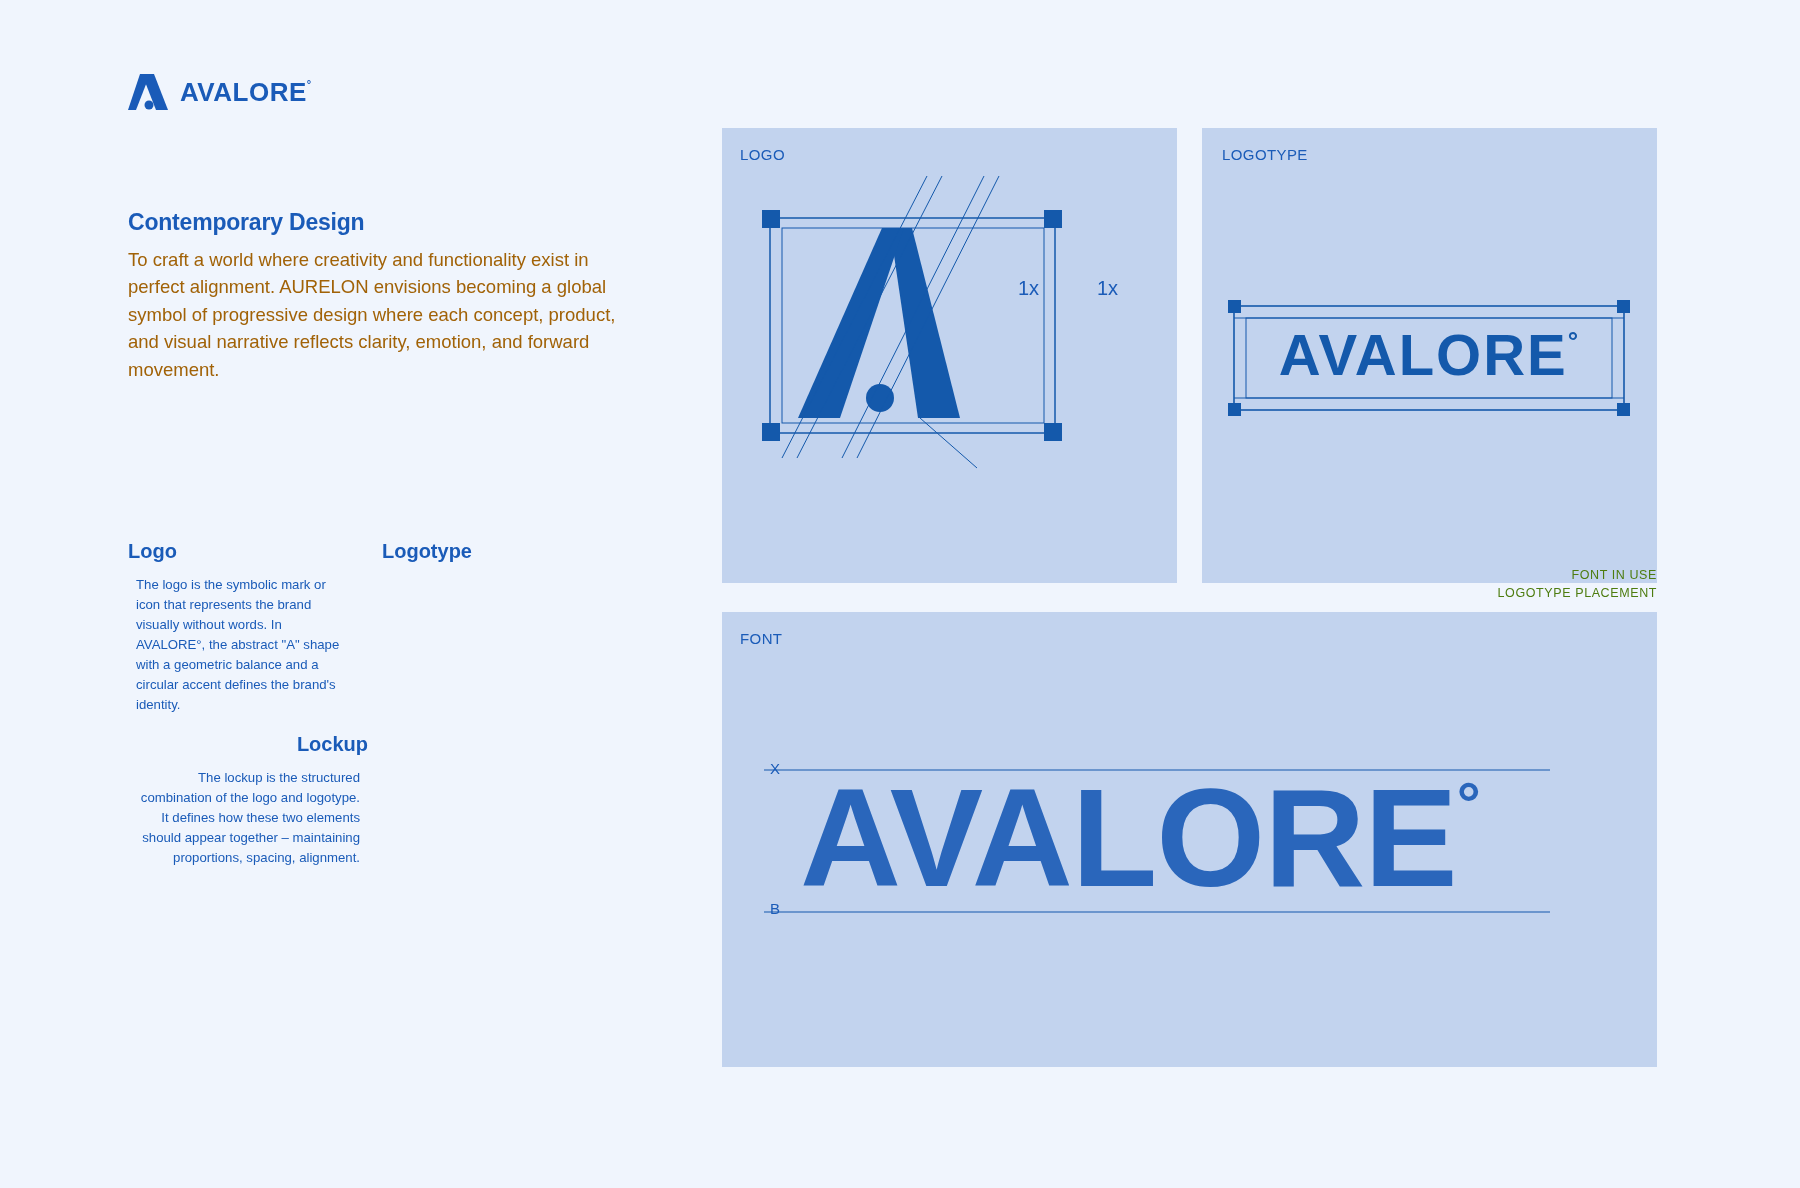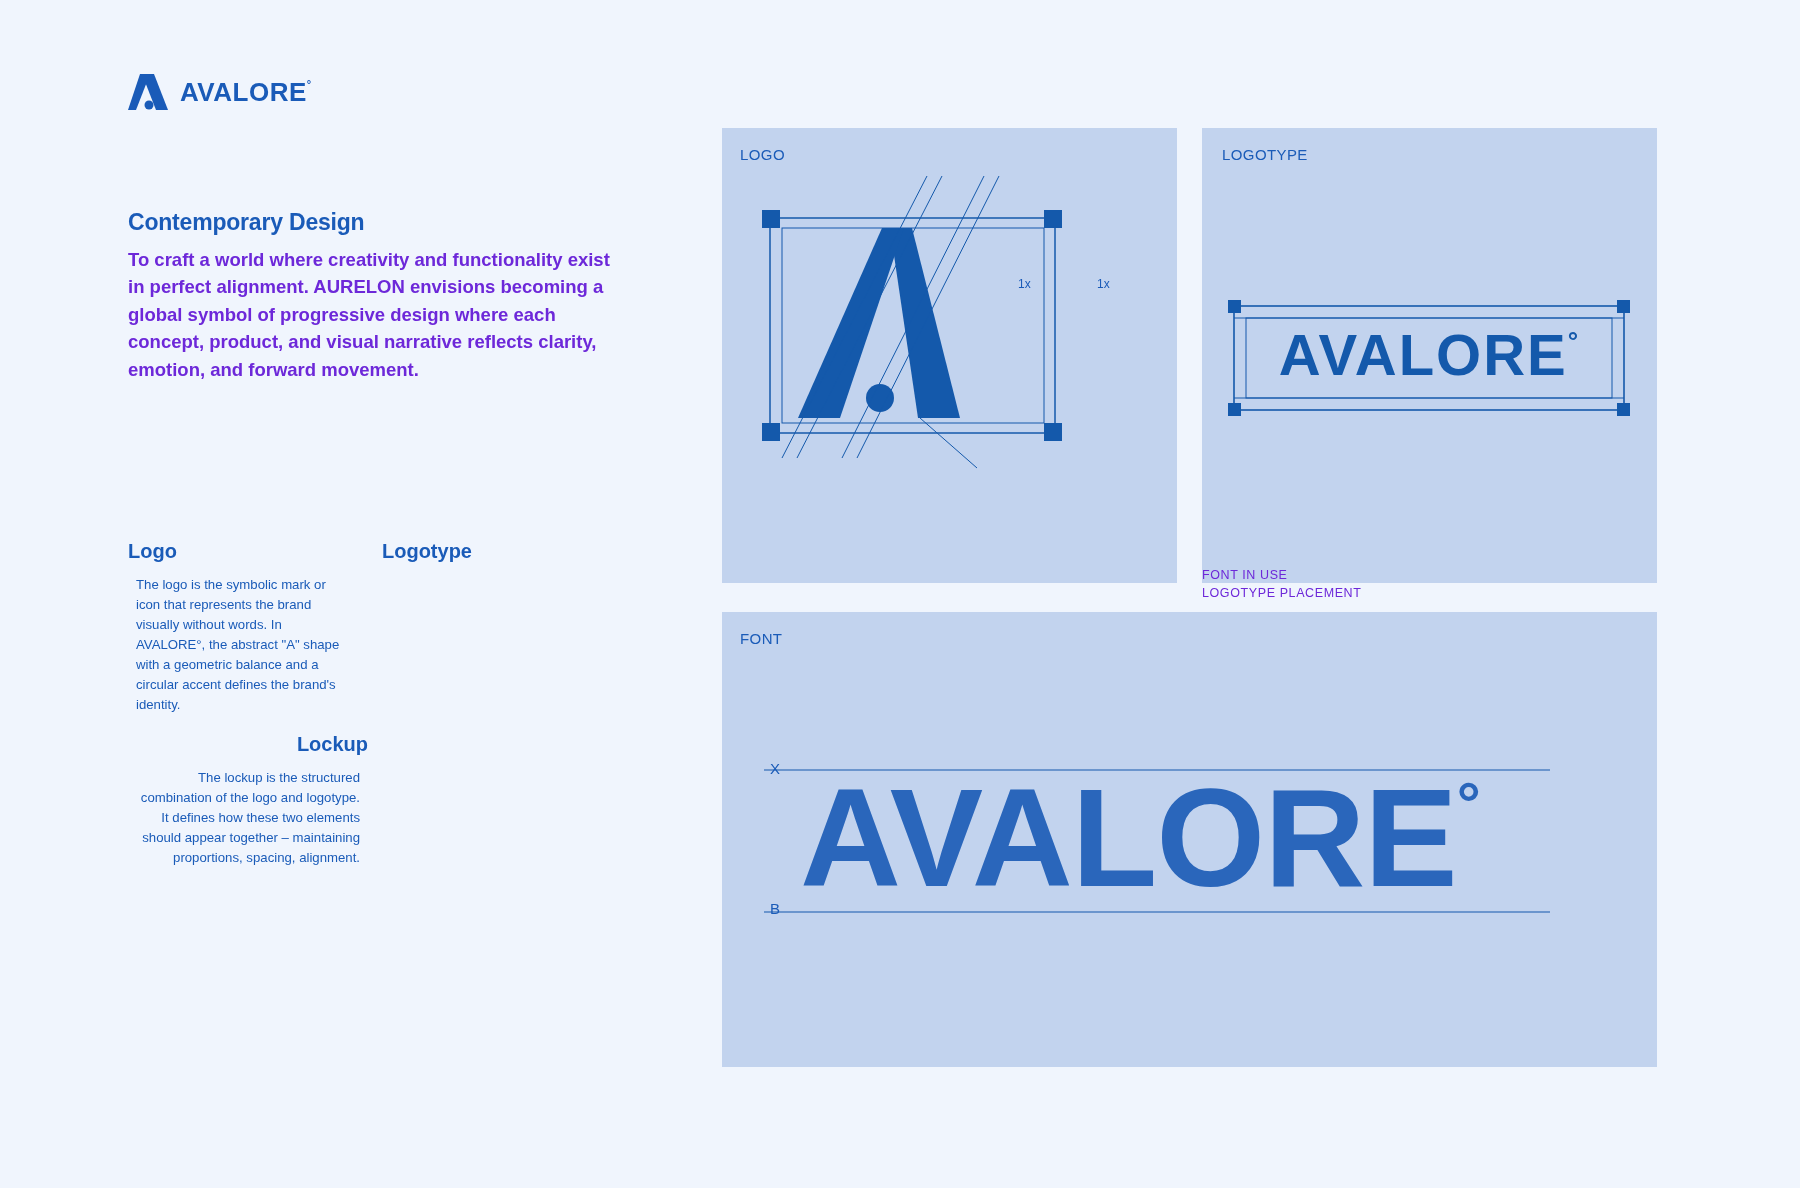--- a/index.html
+++ b/index.html
@@ -24,21 +24,21 @@
     display:flex;align-items:flex-start;
   }
   .brandmark .wordmark sup{font-size:11px;line-height:1;margin-top:2px;}
 
   .intro-title{
     position:absolute;left:128px;top:200px;
     font-size:23px;font-weight:bold;color:#1a5bb8;letter-spacing:-.2px;margin-top:9px;
   }
   .intro-body{
     position:absolute;left:128px;top:246px;width:495px;
-    font-size:18.5px;line-height:1.48;color:#6d28d9;font-weight:700;
+    font-size:18.5px;line-height:1.48;color:#a16207;font-weight:400;
   }
 
   .col{position:absolute;}
   .col h3{
     margin:0 0 12px 0;font-size:20px;font-weight:bold;color:#1a5bb8;
   }
   .col p{
     margin:8px;font-size:13.2px;line-height:1.52;color:#1a5bb8;font-weight:400;
   }
   #col-logo{left:128px;top:540px;width:230px;}
@@ -52,25 +52,25 @@
   }
   #panel-logo{left:722px;top:128px;width:455px;height:455px;}
   #panel-logotype{left:1202px;top:128px;width:455px;height:455px;}
   #panel-font{left:722px;top:612px;width:935px;height:455px;}
 
   .lbl-logo{left:740px;top:146px;}
   .lbl-logotype{left:1222px;top:146px;}
   .lbl-font{left:740px;top:630px;}
 
   .guide-text{
-    position:absolute;font-size:12px;color:#1a5bb8;font-weight:400;
+    position:absolute;font-size:20px;color:#1a5bb8;font-weight:400;
   }
   .cap-text{
-    position:absolute;font-size:12.5px;color:#6d28d9;letter-spacing:.6px;
-    text-align:left;width:100%;font-weight:400;
+    position:absolute;font-size:12.5px;color:#4d7c0f;letter-spacing:.6px;
+    text-align:right;width:100%;font-weight:400;
   }
 
   .font-axis-label{
     position:absolute;font-size:15px;color:#1a5bb8;font-weight:400;
   }
 
   svg{overflow:visible;}
 </style>
 </head>
 <body>

